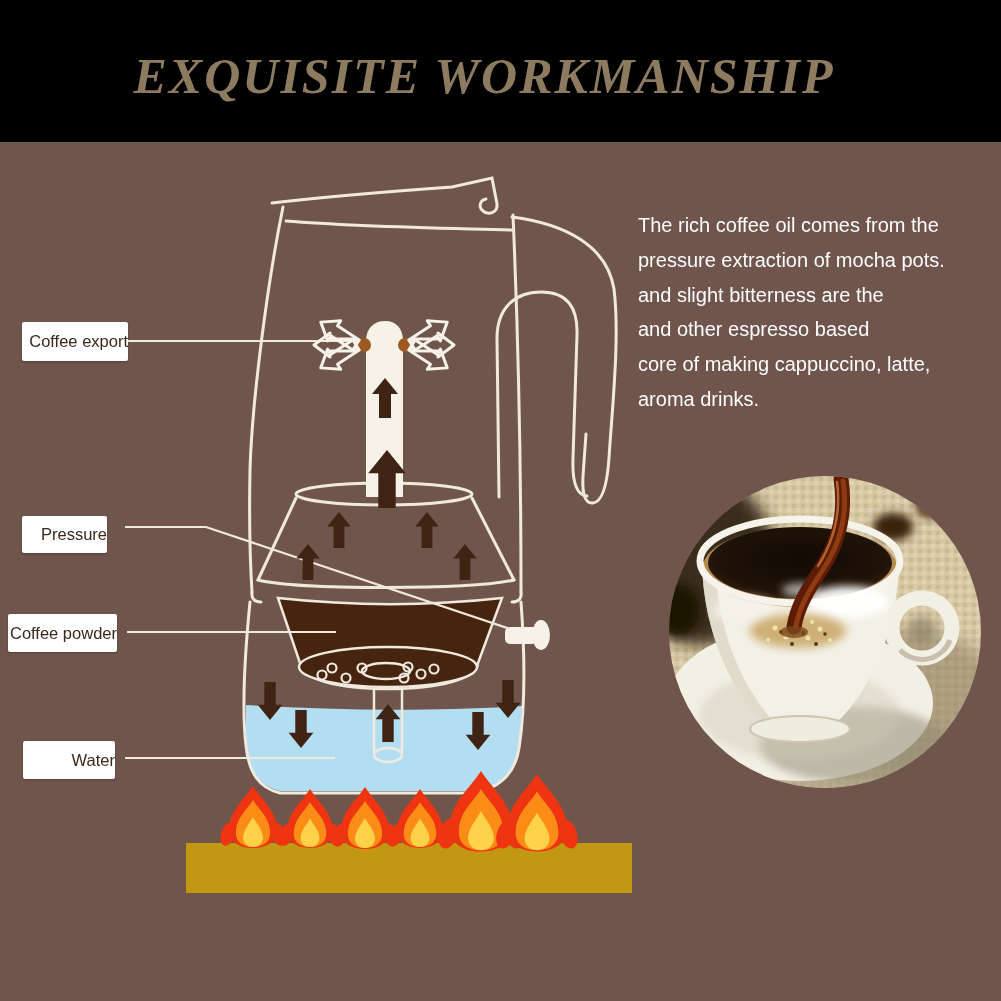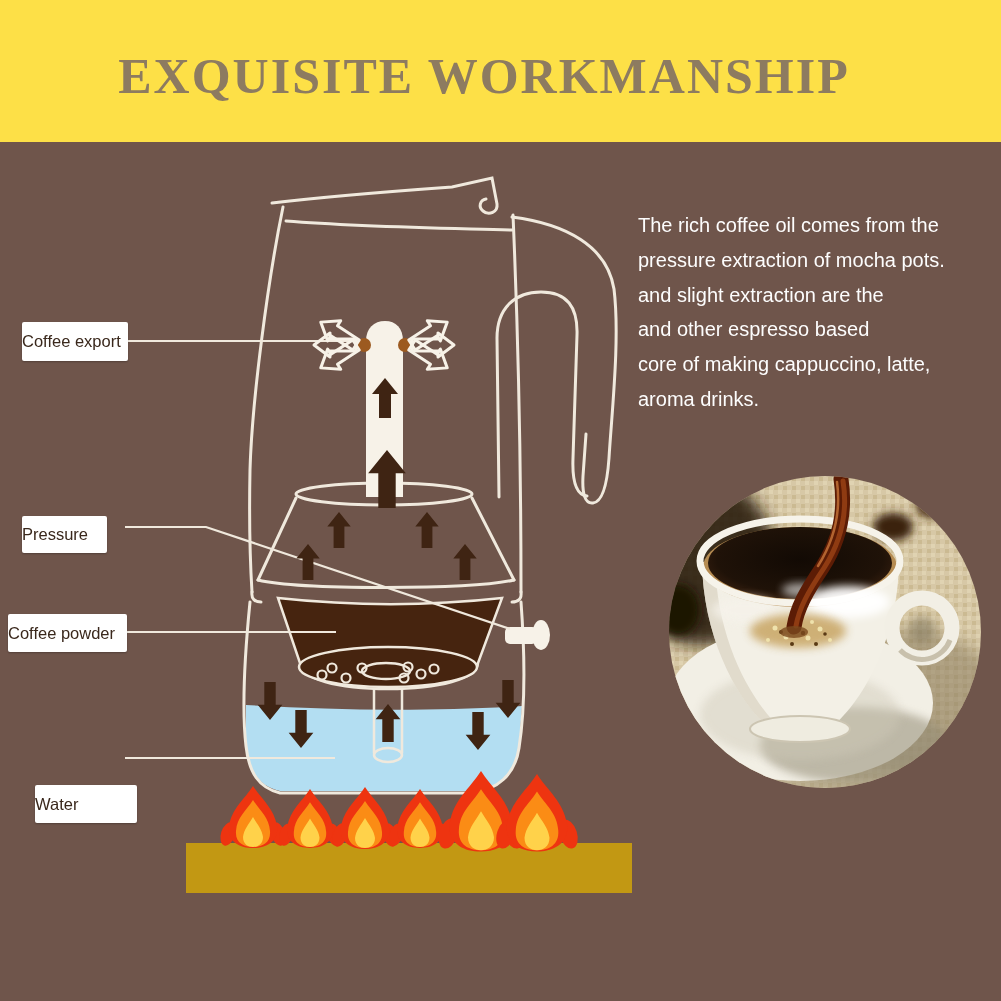--- a/index.html
+++ b/index.html
@@ -1,29 +1,29 @@
 <!DOCTYPE html>
 <html><head>
 <meta charset="utf-8">
 <style>
   html,body{margin:0;padding:0;}
   body{width:1001px;height:1001px;position:relative;overflow:hidden;
        background:#6F554B;font-family:"Liberation Sans",sans-serif;}
-  .banner{position:absolute;left:0;top:0;width:1001px;height:142px;background:#fde047;}
+  .banner{position:absolute;left:0;top:0;width:1001px;height:142px;background:#000000;font-style:italic;}
   .title{position:absolute;top:47px;left:0;width:968px;text-align:center;
          font-family:"Liberation Serif",serif;font-size:50px;font-weight:bold;
          color:#8d7b60;letter-spacing:2px;white-space:nowrap;}
   .diagram-svg{position:absolute;left:0;top:0;width:1001px;height:1001px;}
   .label-box{position:absolute;background:#ffffff;border-radius:2px;
-             display:flex;align-items:center;justify-content:flex-start;
+             display:flex;align-items:center;justify-content:flex-end;
              font-size:16.5px;color:#3a281c;box-shadow:0 1px 2px rgba(0,0,0,.25);}
   #label-coffee-export{left:22px;top:322px;width:106px;height:39px;}
   #label-pressure{left:22px;top:516px;width:85px;height:37px;}
-  #label-coffee-powder{left:8px;top:614px;width:119px;height:38px;}
-  #label-water{left:23px;top:785px;width:102px;height:38px;margin-left:12px;}
+  #label-coffee-powder{left:8px;top:614px;width:109px;height:38px;}
+  #label-water{left:23px;top:741px;width:92px;height:38px;}
   .description{position:absolute;left:638px;top:208px;width:364px;
                font-size:20px;line-height:34.8px;color:#fdfdfd;}
   .description .line{white-space:pre;}
 </style>
 </head>
 <body>
 
 <svg class="diagram-svg" viewBox="0 0 1001 1001">
   <defs>
     <g id="arrowUp">
@@ -225,17 +225,17 @@
 <div class="label-box" id="label-coffee-powder">
   <span>Coffee powder</span>
 </div>
 <div class="label-box" id="label-water">
   <span>Water</span>
 </div>
 
 <div class="description">
   <div class="line">The rich coffee oil comes from the</div>
   <div class="line">pressure extraction of mocha pots.</div>
-  <div class="line">and slight extraction are the</div>
+  <div class="line">and slight bitterness are the</div>
   <div class="line">and other espresso based</div>
   <div class="line">core of making cappuccino, latte,</div>
   <div class="line">aroma drinks.</div>
 </div>
 
 </body></html>

